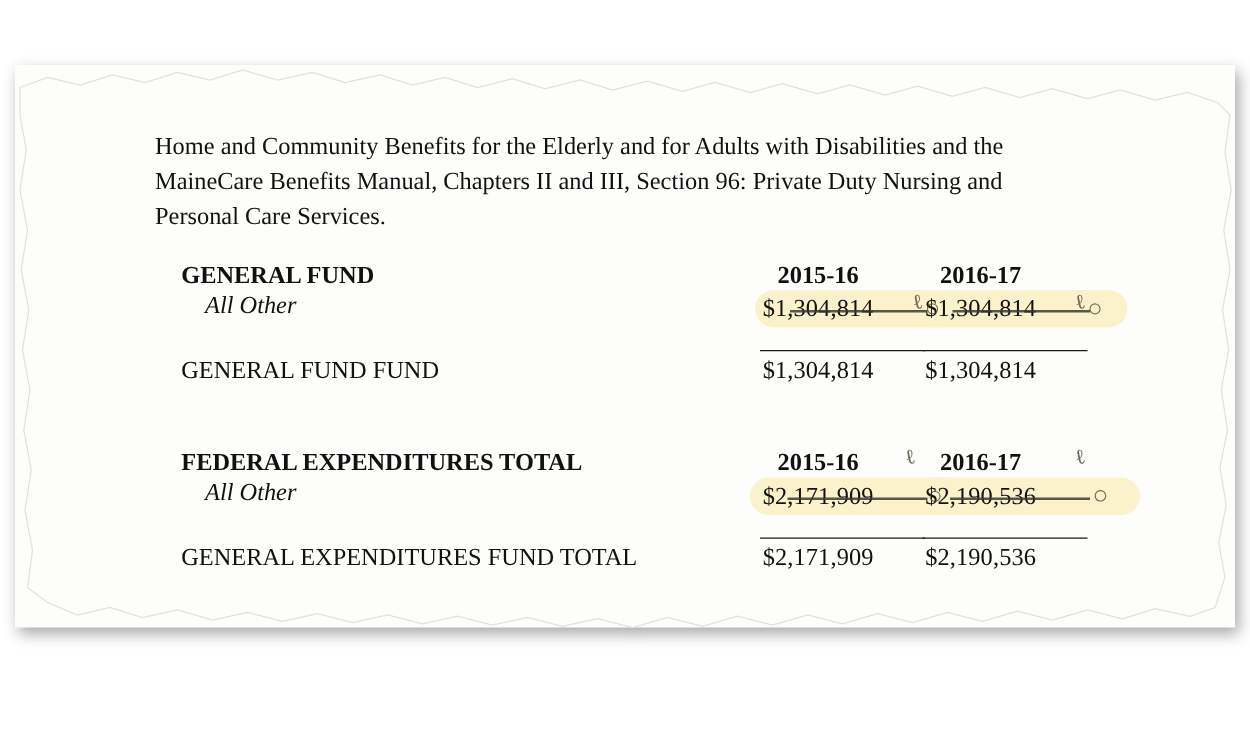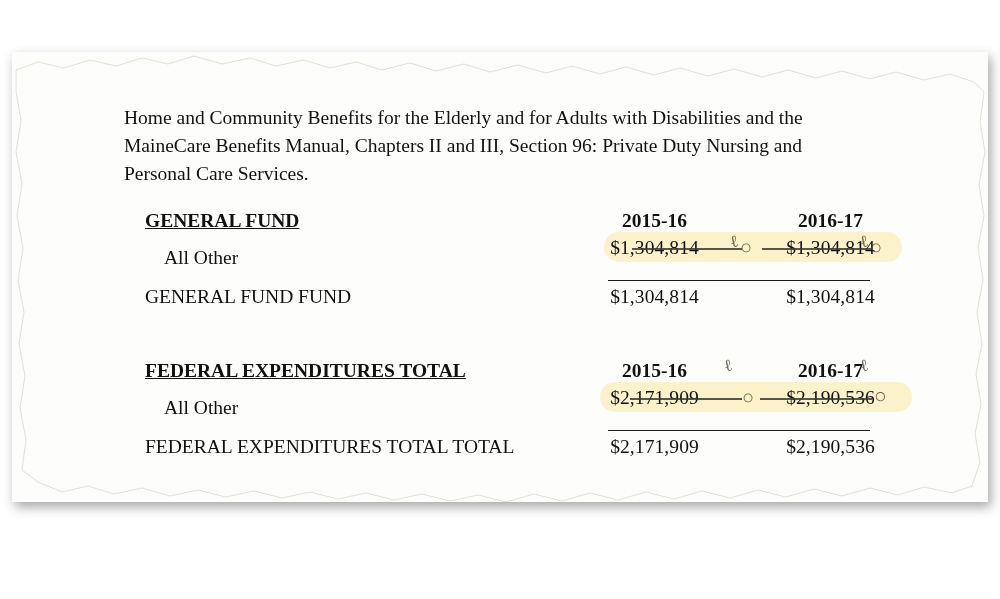--- a/index.html
+++ b/index.html
@@ -66,37 +66,37 @@
 
   .sec-gf { top: 158px; }
   .sec-fef { top: 308px; }
 
   .lbl {
     position: absolute;
     font-size: 19.5px;
     color: #111;
     white-space: nowrap;
   }
-  .lbl.bold { font-weight: bold; text-decoration: underline; }
+  .lbl.bold { font-weight: bold; }
 
   .lbl-head { left: 133px; top: 0px; }
-  .lbl-allother { left: 152px; top: 37px; }
+  .lbl-allother { left: 152px; top: 24px; font-style: italic; }
   .lbl-total { left: 133px; top: 76px; }
 
   .col {
     position: absolute;
     font-size: 19.5px;
     color: #111;
     text-align: center;
     white-space: nowrap;
   }
   .col.bold { font-weight: bold; }
 
   .c1 { left: 560px; width: 165px; }
-  .c2 { left: 690px; width: 165px; margin-left: 46px; }
+  .c2 { left: 690px; width: 165px; }
 
   .y-row { top: 0px; }
   .v-row { top: 27px; }
   .t-row { top: 76px; }
 
   
   .hl {
     position: absolute;
     top: 22px;
     height: 30px;
@@ -199,21 +199,21 @@
         <div class="col c2 t-row money">$1,304,814</div>
       </div>
 
       <div class="section sec-fef">
 
         <div class="hl hl-1" style="left:588px; width:168px;"></div>
         <div class="hl hl-2" style="left:722px; width:178px;"></div>
 
         <div class="lbl bold lbl-head">FEDERAL EXPENDITURES TOTAL</div>
         <div class="lbl lbl-allother">All Other</div>
-        <div class="lbl lbl-total">FEDERAL EXPENDITURES TOTAL TOTAL</div>
+        <div class="lbl lbl-total">GENERAL EXPENDITURES FUND TOTAL</div>
 
         <div class="col bold c1 y-row">2015-16</div>
         <div class="col bold c2 y-row">2016-17</div>
 
         <div class="col c1 v-row money">$2,171,909</div>
         <div class="col c2 v-row money">$2,190,536</div>
 
         <div class="strike s-1" style="left:618px; width:112px;"></div>
         <div class="strike s-2" style="left:748px; width:112px;"></div>
 

